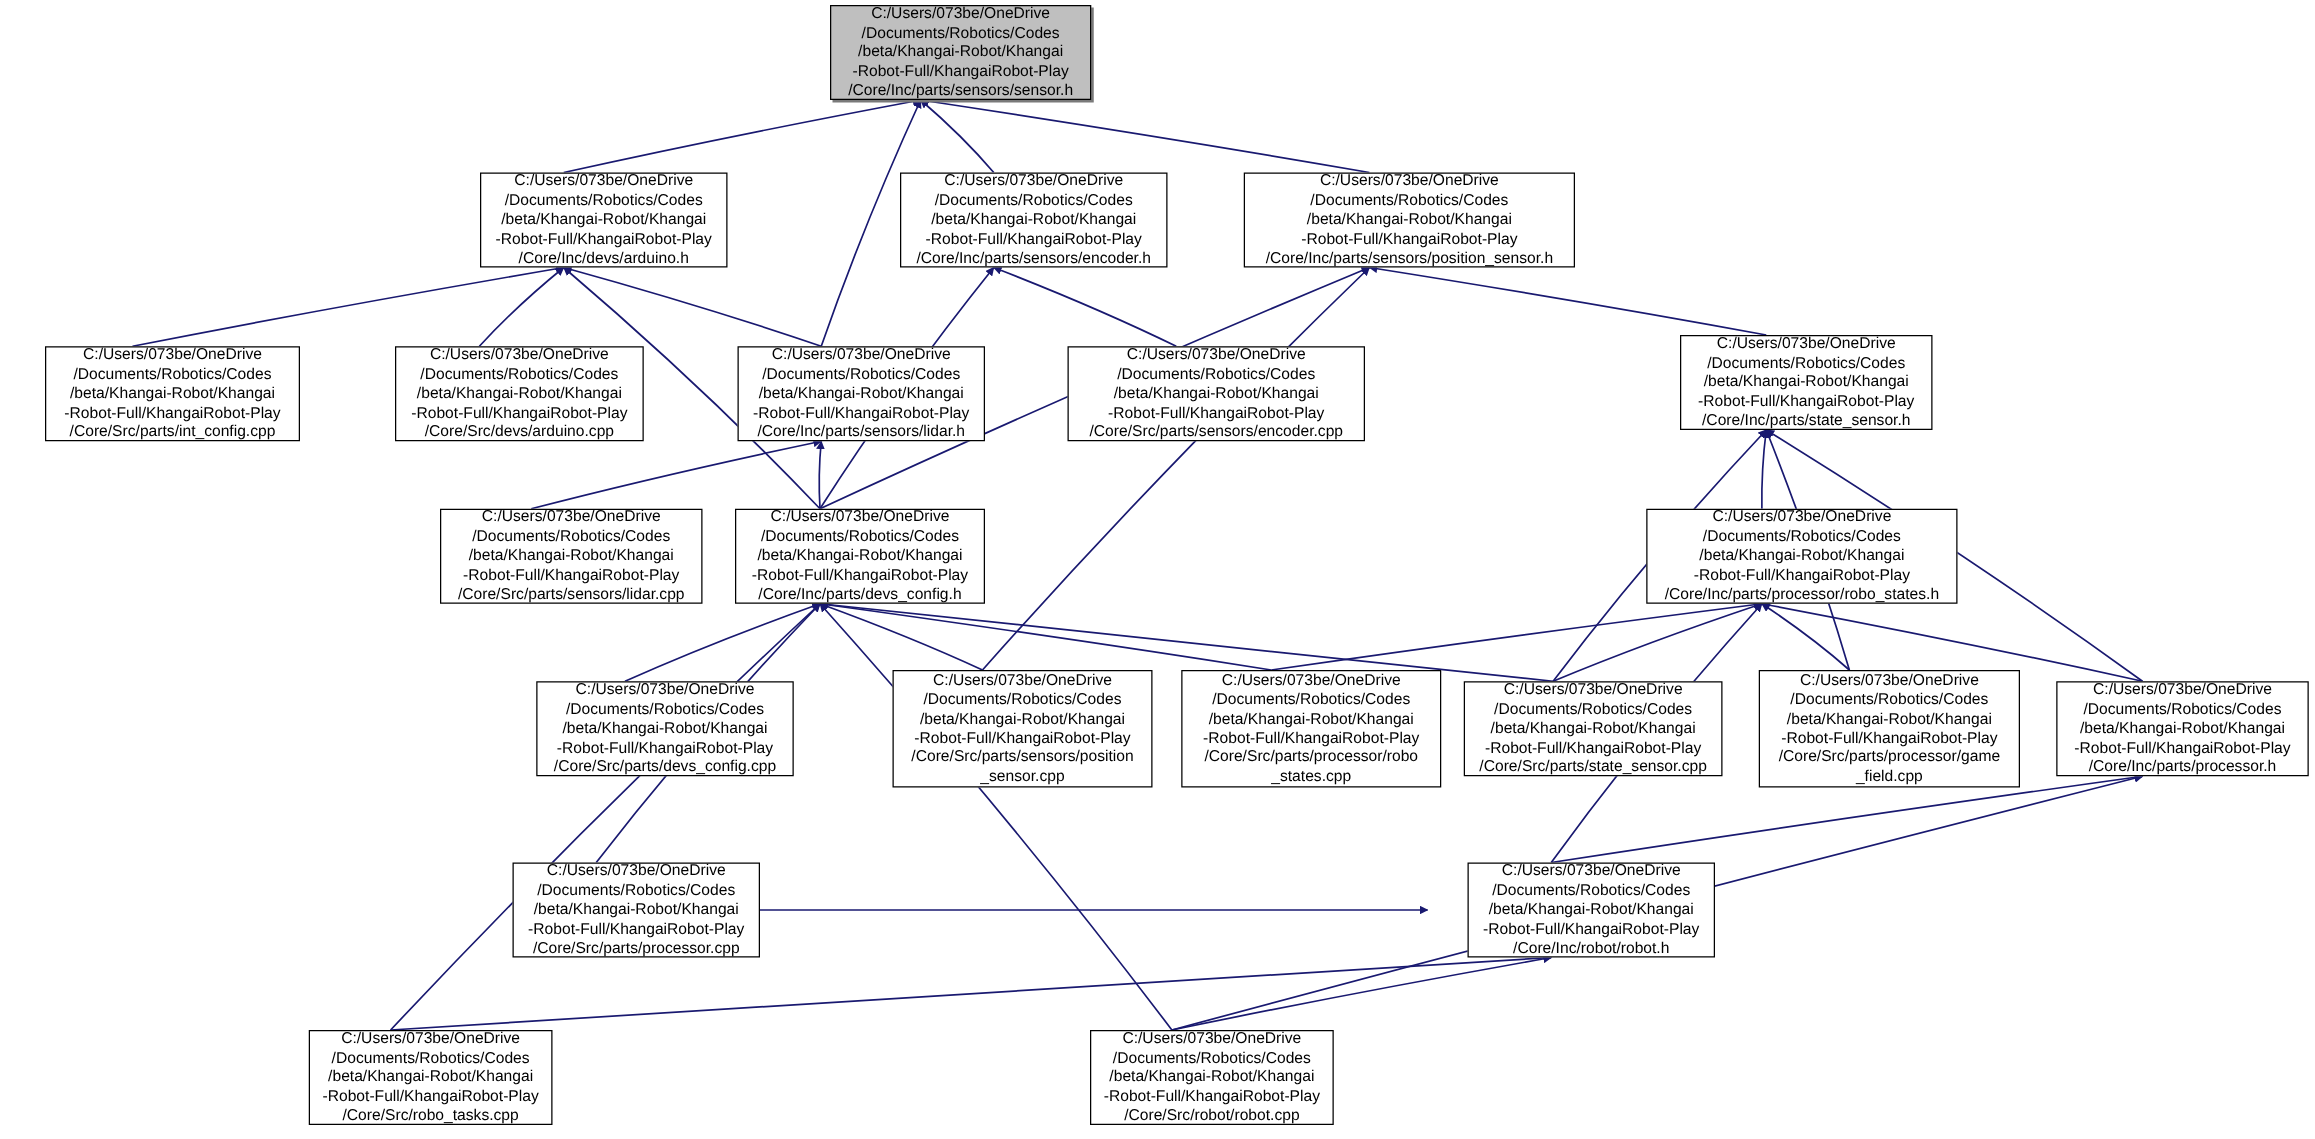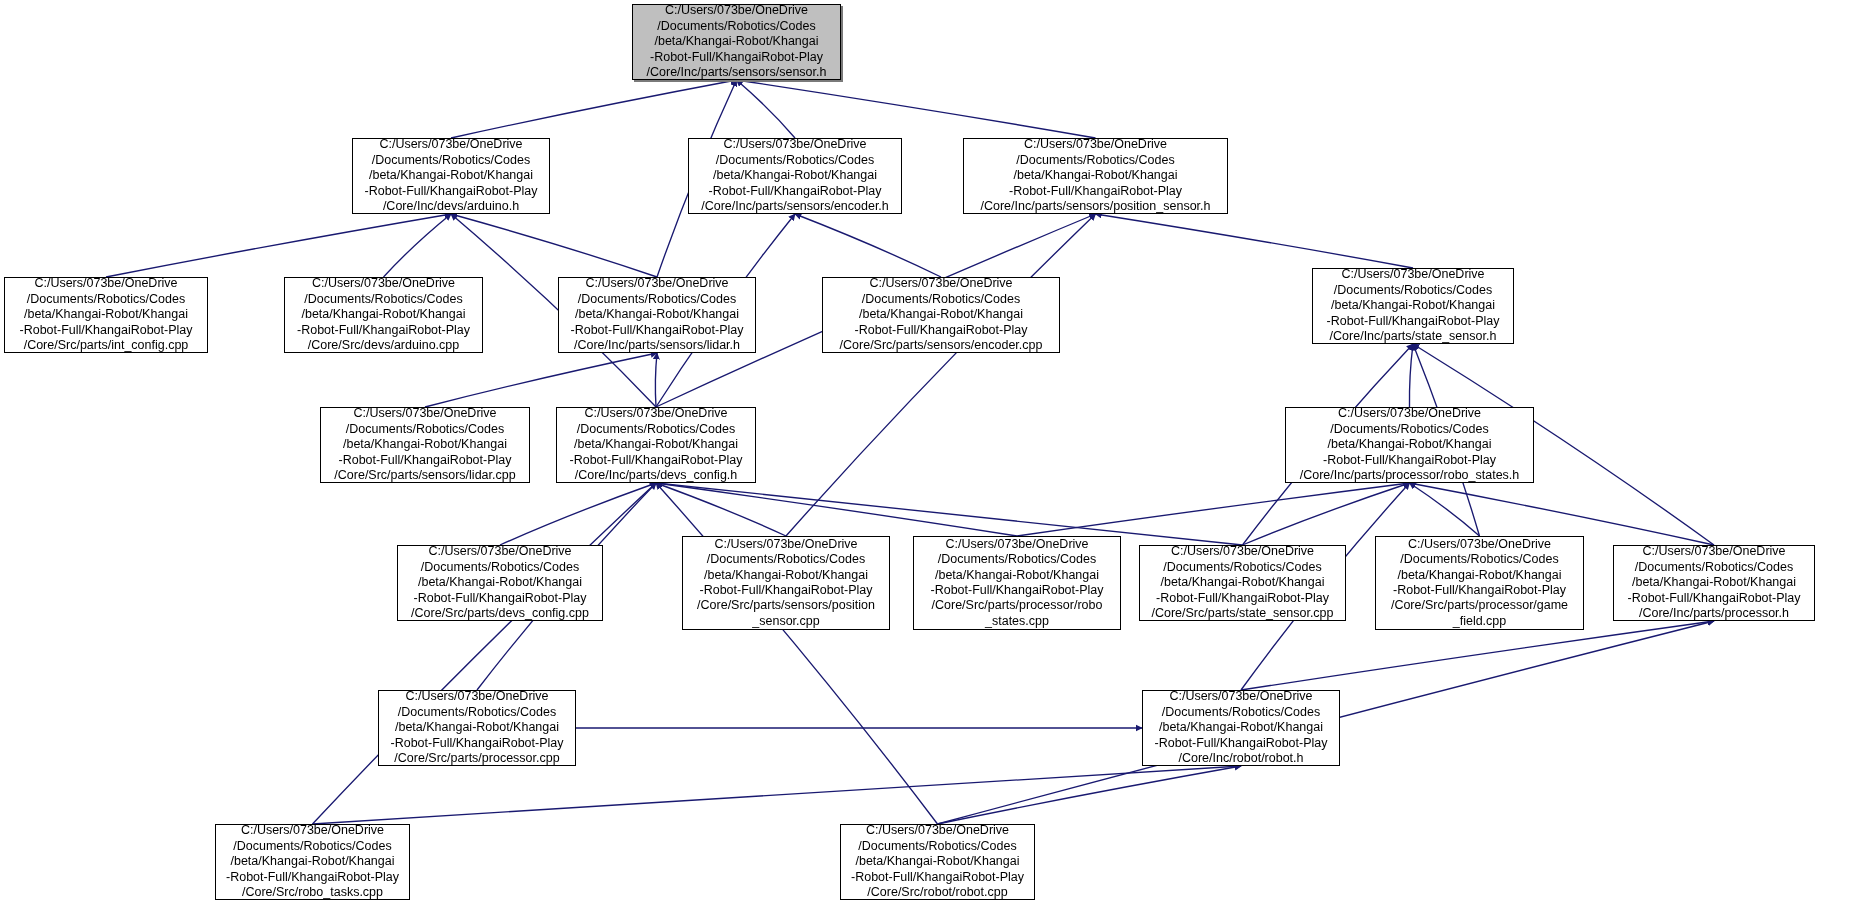--- a/index.html
+++ b/index.html
@@ -31,20 +31,21 @@
     color: #000000;
     font-size: 12.5px;
     line-height: 15.4px;
     text-align: center;
     white-space: pre-line;
     display: flex;
     align-items: center;
     justify-content: center;
     padding: 1px 3px;
     z-index: 5;
+    margin-left: 32px;
   }
   .node.root {
     background: #bfbfbf;
     border: 1px solid #000000;
     box-shadow: 2px 2px 0 0 #7a7a7a;
   }
 </style>
 </head>
 <body>
 

